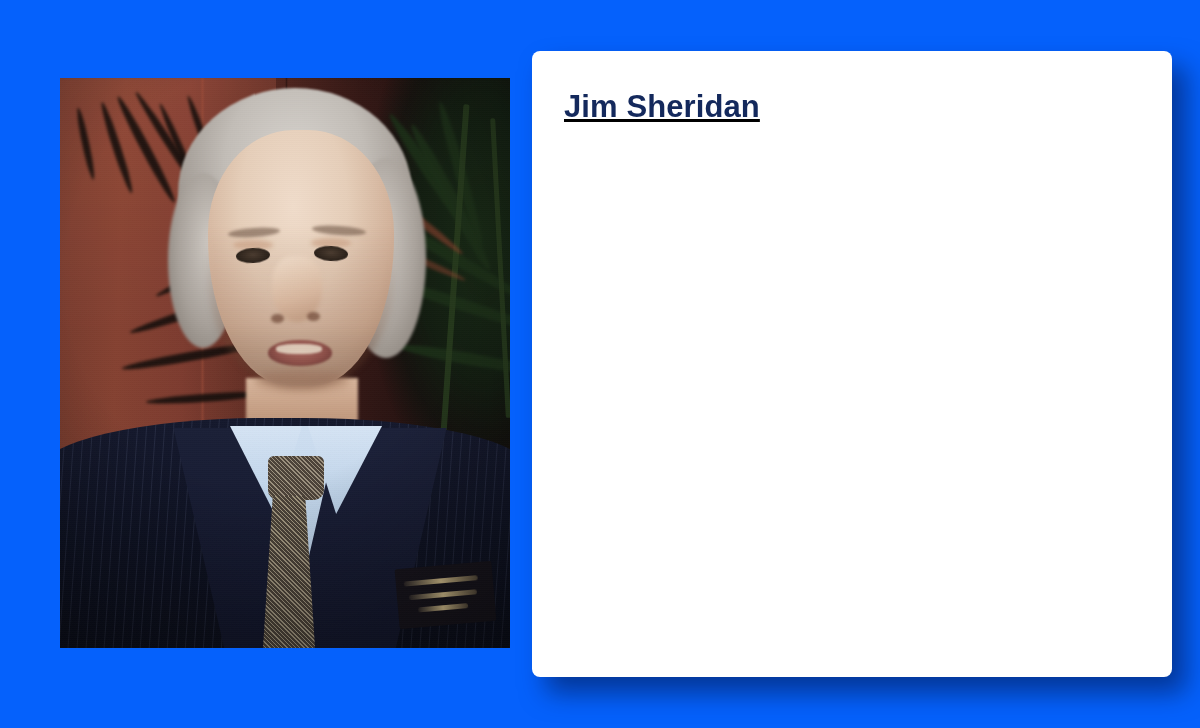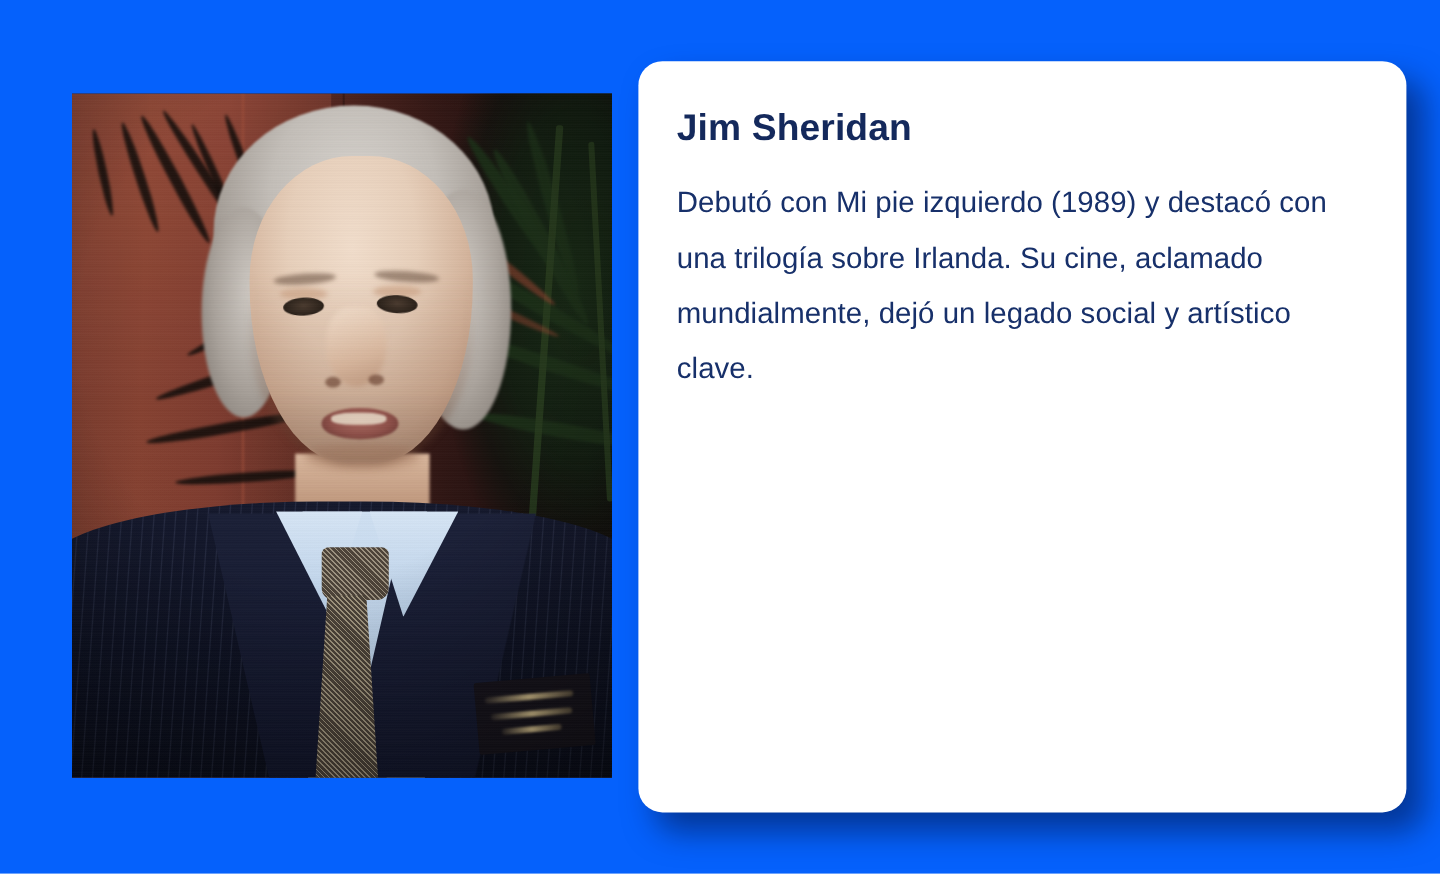--- a/index.html
+++ b/index.html
@@ -330,24 +330,25 @@
   }
 
   
   .card {
     position: absolute;
     left: 532px;
     top: 51px;
     width: 640px;
     height: 626px;
     background: #ffffff;
-    border-radius: 20px;
+    border-radius: 8px;
     box-shadow: 14px 16px 26px rgba(3, 20, 70, .55);
     box-sizing: border-box;
     padding: 38px 44px 40px 32px;
+    text-decoration: underline;
   }
   .card-title {
     margin: 0 0 22px 0;
     font-size: 31px;
     font-weight: bold;
     line-height: 1.15;
     color: #14295c;
     letter-spacing: .1px;
   }
   .card-par {
@@ -440,16 +441,15 @@
         </div>
       </div>
 
       <div class="vignette"></div>
       <div class="photo-grain"></div>
     </div>
   </div>
 
   <div class="card">
     <h1 class="card-title">Jim Sheridan</h1>
-    <p class="card-par">Debutó con Mi pie izquierdo (1989) y destacó con una trilogía sobre Irlanda. Su cine, aclamado mundialmente, dejó un legado social y artístico clave.</p>
   </div>
 
 </div>
 
 </body></html>

